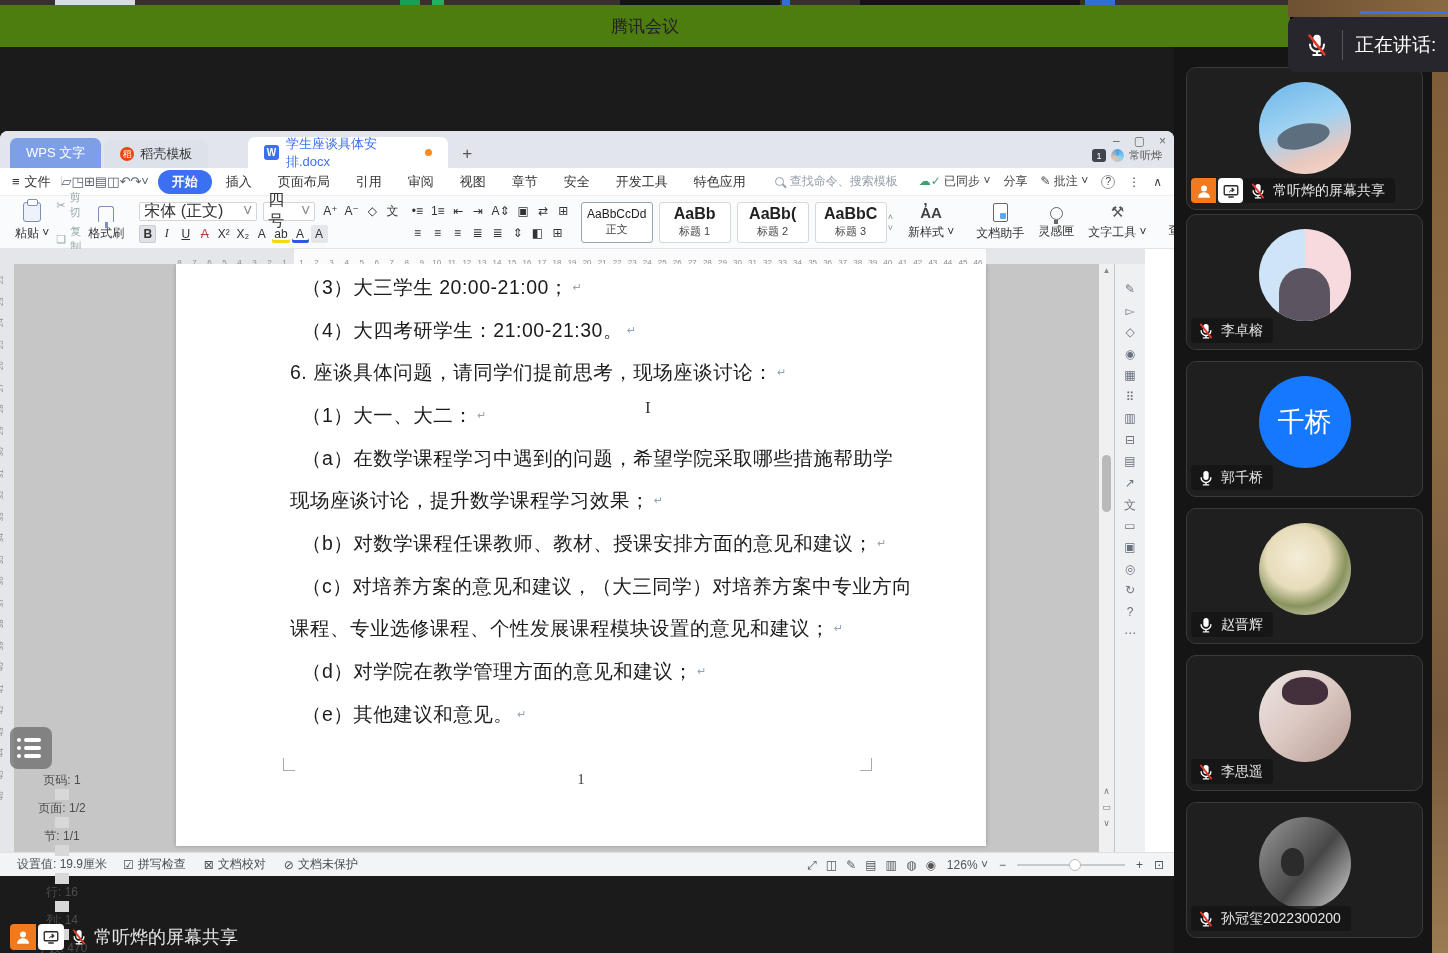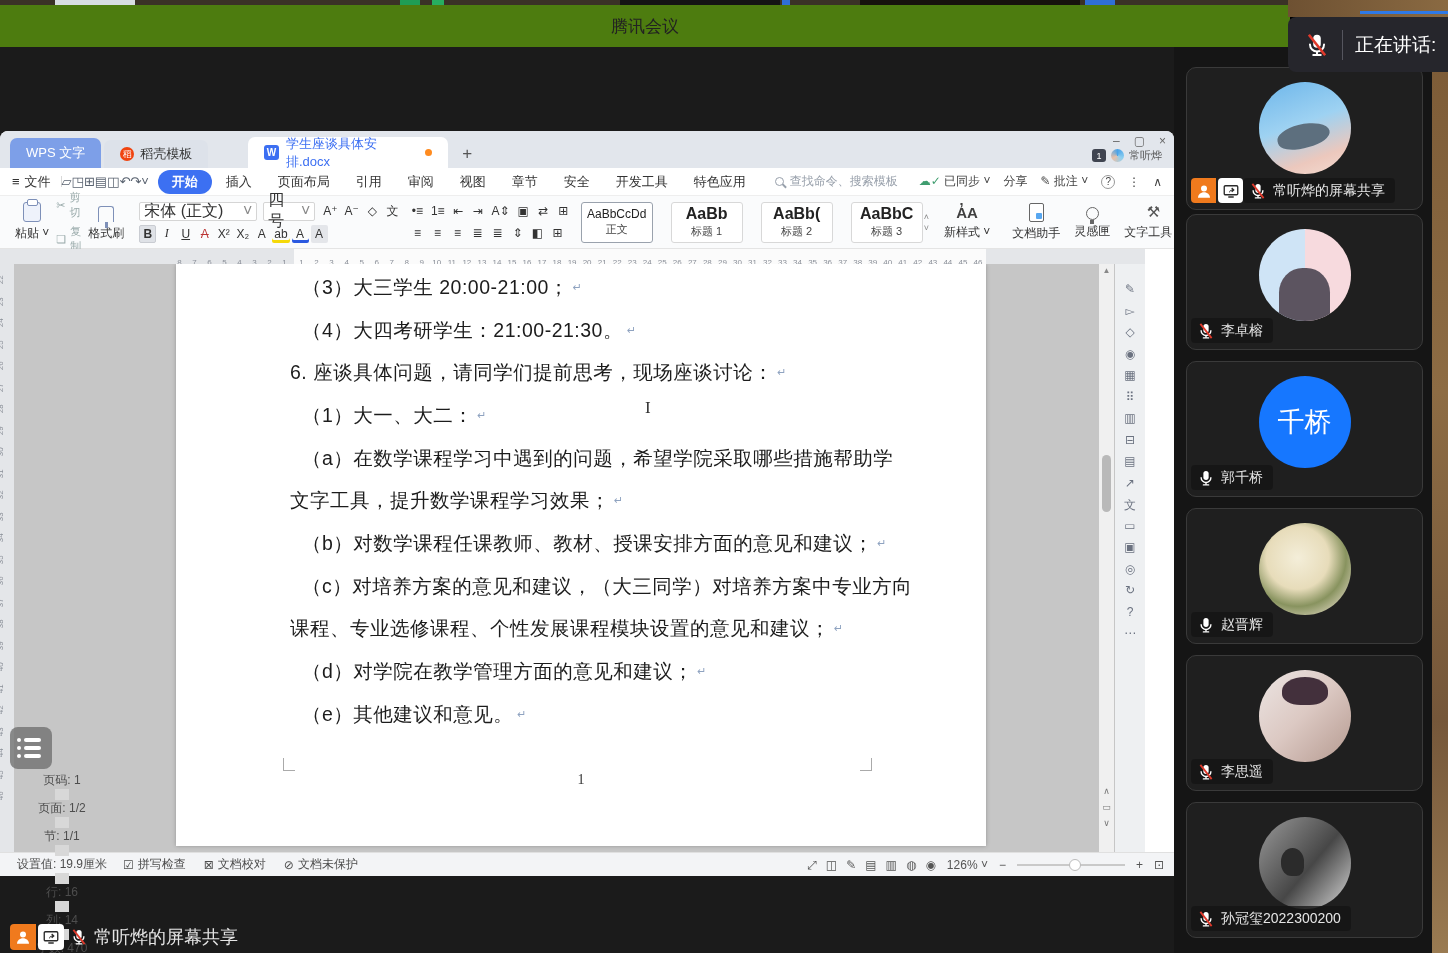--- a/index.html
+++ b/index.html
@@ -301,21 +301,21 @@
             <span class="fbtn">≡</span>
             <span class="fbtn">≡</span>
             <span class="fbtn active">≣</span>
             <span class="fbtn">≣</span>
             <span class="fbtn">⇕</span>
             <span class="fbtn">◧</span>
             <span class="fbtn">⊞</span>
           </div>
       </div>
       <div class="rsep"></div>
-      <div class="row" id="stylegallery" style="gap:16px;">
+      <div class="row" id="stylegallery" style="gap:4px;">
           <span class="stylecard active">
             <span class="ssample">AaBbCcDd</span>
             <span class="slabel">正文</span>
           </span>
           <span class="stylecard">
             <span class="ssample">AaBb</span>
             <span class="slabel">标题 1</span>
           </span>
           <span class="stylecard">
             <span class="ssample">AaBb(</span>
@@ -393,21 +393,21 @@
           <span class="vnum">45</span>
           <span class="vnum">46</span>
         </div>
       <div id="page">
         <div id="pagetext">
           <div class="dline ind pend">（3）大三学生 20:00-21:00；</div>
           <div class="dline ind pend">（4）大四考研学生：21:00-21:30。</div>
           <div class="dline pend" style="font-weight:500;">6. 座谈具体问题，请同学们提前思考，现场座谈讨论：</div>
           <div class="dline ind pend">（1）大一、大二：</div>
           <div class="dline ind">（a）在数学课程学习中遇到的问题，希望学院采取哪些措施帮助学</div>
-          <div class="dline pend">文字工具，提升数学课程学习效果；</div>
+          <div class="dline pend">现场座谈讨论，提升数学课程学习效果；</div>
           <div class="dline ind pend">（b）对数学课程任课教师、教材、授课安排方面的意见和建议；</div>
           <div class="dline ind">（c）对培养方案的意见和建议，（大三同学）对培养方案中专业方向</div>
           <div class="dline pend">课程、专业选修课程、个性发展课程模块设置的意见和建议；</div>
           <div class="dline ind pend">（d）对学院在教学管理方面的意见和建议；</div>
           <div class="dline ind pend">（e）其他建议和意见。</div>
         </div>
         <div class="cmark" style="left:107px;top:494px;"></div>
         <div class="cmark" style="left:684px;top:494px;transform:scaleX(-1);"></div>
         <div id="pnum">1</div>
         <div id="caret">I</div>

